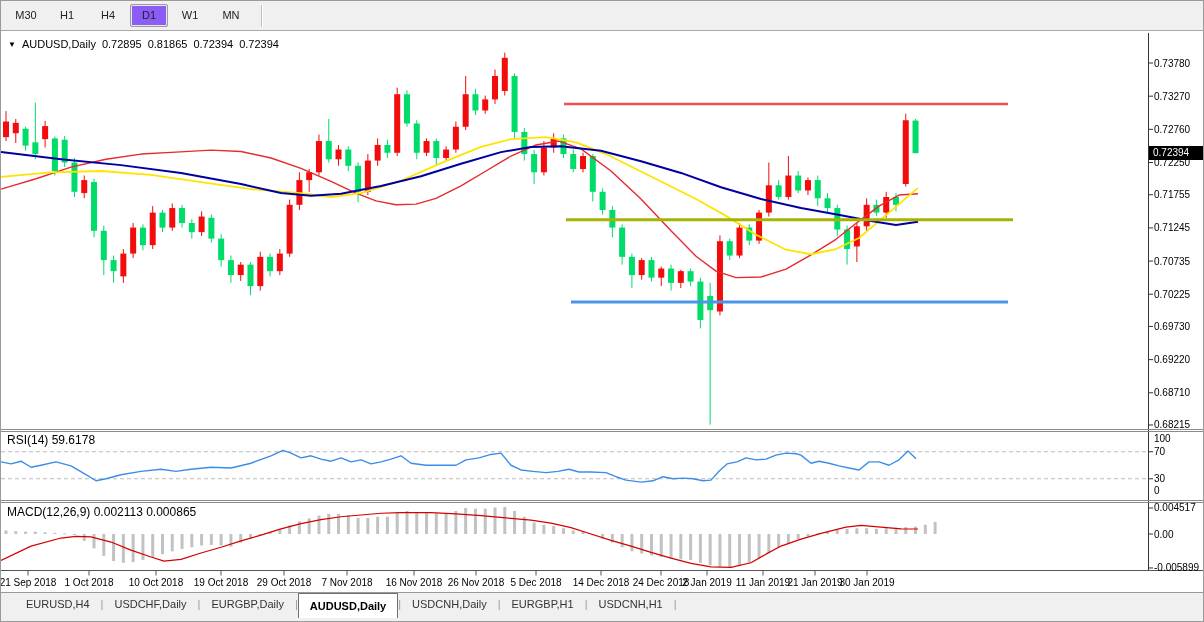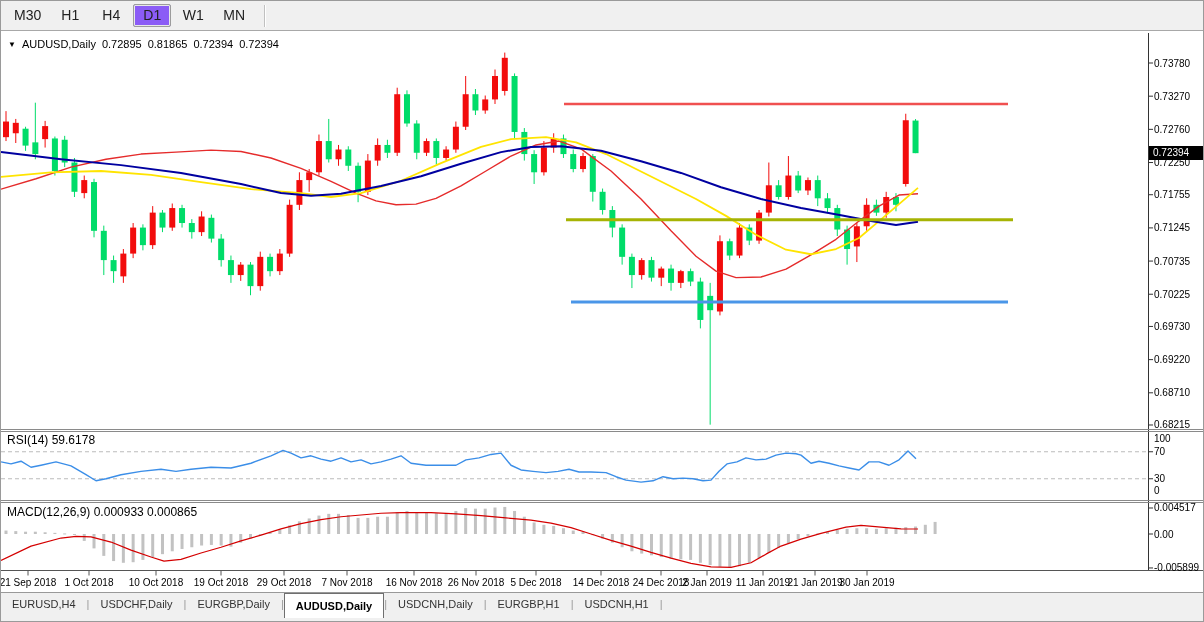--- a/index.html
+++ b/index.html
@@ -9,21 +9,21 @@
     border:1px solid #9a9a9a;box-sizing:border-box;
   }
   
   .toolbar{
     position:absolute;top:0;left:0;right:0;height:30px;background:#f0f0f0;
     border-bottom:1px solid #a8a8a8;display:flex;align-items:center;
     padding-left:6px;gap:3px;z-index:5;box-sizing:border-box;
   }
   .tf-btn{
     min-width:24px;height:21px;line-height:21px;text-align:center;
-    font-size:14px;color:#222;padding:0 6px;border:1px solid transparent;
+    font-size:11px;color:#222;padding:0 6px;border:1px solid transparent;
     border-radius:2px;cursor:default;
   }
   .tf-btn.active{background:#8b5cf6;border:1px solid #9c9c9c;box-shadow:0 0 0 1px #e8e8e8 inset}
   .toolbar-sep{width:1px;height:22px;background:#c0c0c0;border-right:1px solid #ffffff;margin-left:8px}
   
   #chart-svg{position:absolute;left:0;top:0;z-index:1}
   .ohlc{
     position:absolute;top:37px;left:7px;font-size:11px;color:#000;z-index:2;
     display:flex;gap:6px;align-items:center;white-space:nowrap;
   }
@@ -33,21 +33,21 @@
   #macd-label{top:504px;left:6px}
   .price-badge{
     position:absolute;left:1148px;top:145px;width:55px;height:14px;z-index:2;
     background:#000;color:#fff;font-size:10px;line-height:14px;padding-left:4px;
     box-sizing:border-box;
   }
   
   .tabs{
     position:absolute;left:0;right:0;bottom:0;height:29px;background:#f0f0f0;
     border-top:1px solid #999;display:flex;align-items:flex-start;
-    z-index:5;box-sizing:border-box;
+    padding-left:14px;z-index:5;box-sizing:border-box;
   }
   .tab{
     height:23px;line-height:23px;font-size:11px;color:#333;padding:0 11px;
     cursor:default;white-space:nowrap;
   }
   .tab.active{
     background:#fff;border:1px solid #6f6f6f;border-bottom:none;height:24px;
     line-height:24px;font-weight:bold;color:#000;
   }
   .tab-sep{color:#9a9a9a;line-height:23px;font-size:11px}
@@ -458,21 +458,21 @@
 <div class="ohlc">
   <span class="tri">▼</span>
   <span>AUDUSD,Daily</span>
   <span>0.72895</span>
   <span>0.81865</span>
   <span>0.72394</span>
   <span>0.72394</span>
 </div>
 
 <div class="ind-label" id="rsi-label">RSI(14) 59.6178</div>
-<div class="ind-label" id="macd-label">MACD(12,26,9) 0.000933 0.000865</div>
+<div class="ind-label" id="macd-label">MACD(12,26,9) 0.002113 0.000865</div>
 
 <div class="price-badge">0.72394</div>
 
 <div class="tabs">
     <div class="tab">EURUSD,H4</div>
     <div class="tab-sep">|</div>
     <div class="tab">USDCHF,Daily</div>
     <div class="tab-sep">|</div>
     <div class="tab">EURGBP,Daily</div>
     <div class="tab-sep">|</div>

